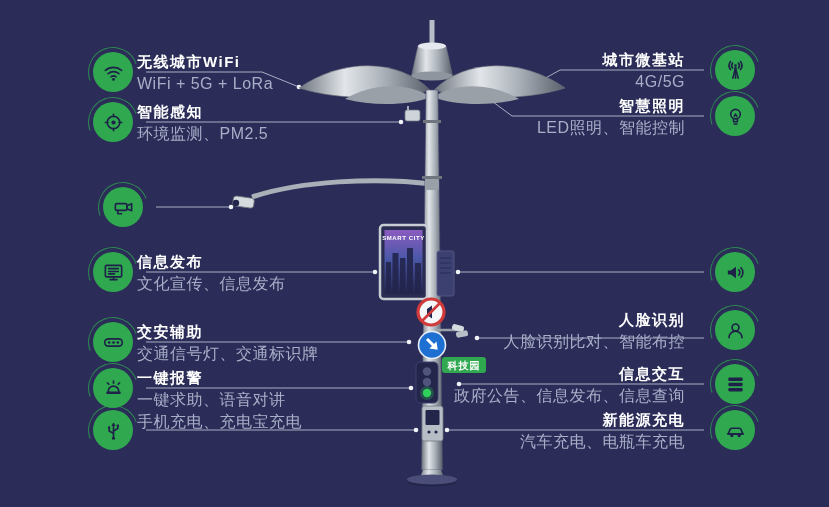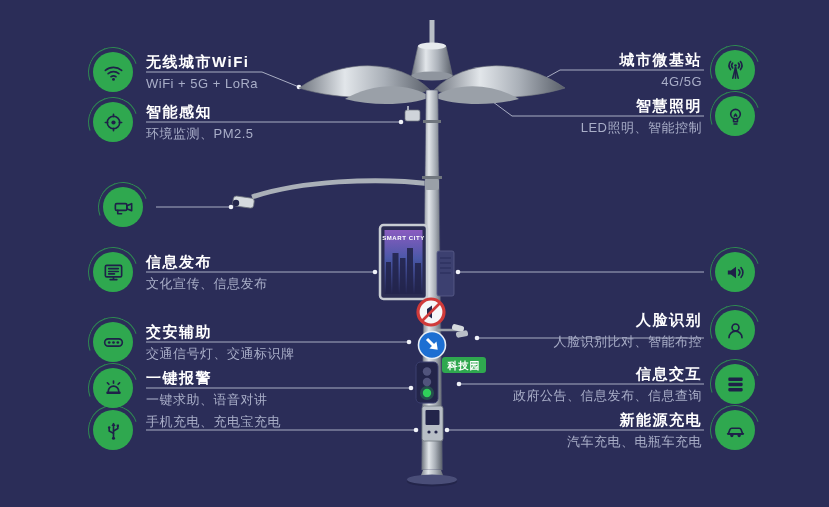--- a/index.html
+++ b/index.html
@@ -21,25 +21,25 @@
   }
   .icon-wrap::after {
     content:""; position:absolute; inset:-5px; border-radius:50%;
     border:1.6px solid transparent;
     border-top-color:var(--green,#2fa84f); border-left-color:var(--green,#2fa84f);
     transform:rotate(25deg); opacity:.75;
   }
   .ig { width:23px; height:23px; stroke:#1e2148; fill:none;
         stroke-width:1.7; stroke-linecap:round; stroke-linejoin:round; }
 
-  .feat-left  .txt { margin-left:13px; text-align:left; }
-  .feat-right .txt { margin-right:13px; text-align:right; }
+  .feat-left  .txt { margin-left:4px; text-align:left; }
+  .feat-right .txt { margin-right:30px; text-align:right; }
   .f-title { font-size:15px; font-weight:700; color:var(--title,#fff);
              line-height:20px; height:20px; letter-spacing:1.5px; white-space:nowrap; }
-  .f-sub   { margin-top:5px; font-size:13px; color:var(--subtitle,#a9aec8);
+  .f-sub   { margin-top:5px; font-size:16px; color:var(--subtitle,#a9aec8);
              line-height:14px; white-space:pre-line; letter-spacing:.5px; }
 
   .cons { stroke:var(--line,#c9cede); stroke-width:1; fill:none; opacity:.8; }
   .dots circle { fill:#f0f2f8; }
   .screen-text { font:700 6px "Liberation Sans",sans-serif; fill:#ffffff; letter-spacing:.6px; }
   .tag-text    { font:700 10px "Liberation Sans",sans-serif; fill:#ffffff; letter-spacing:1px; }
 </style>
 </head>
 <body>
 

